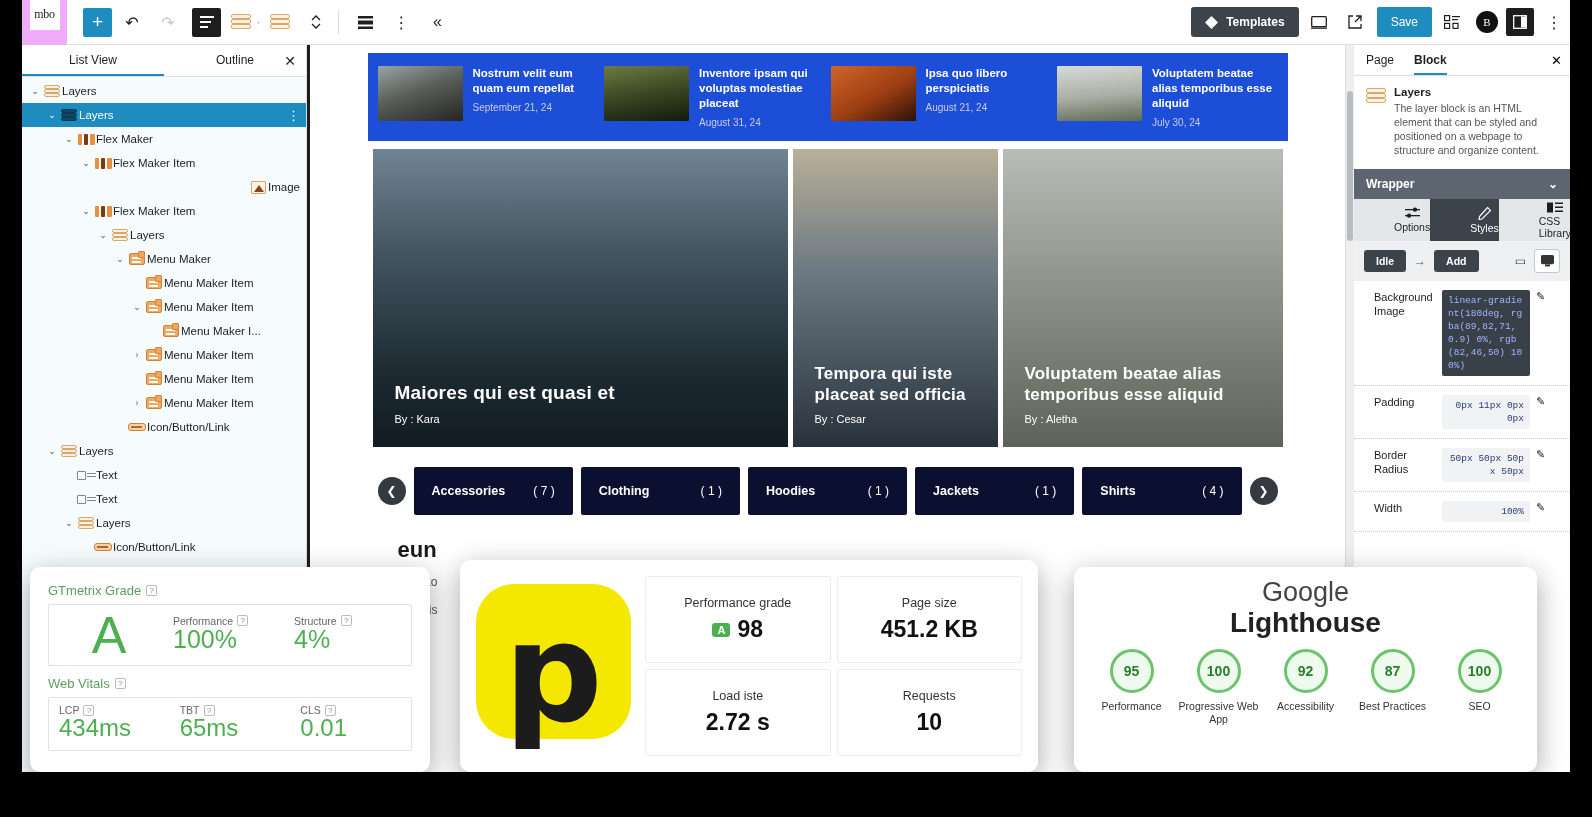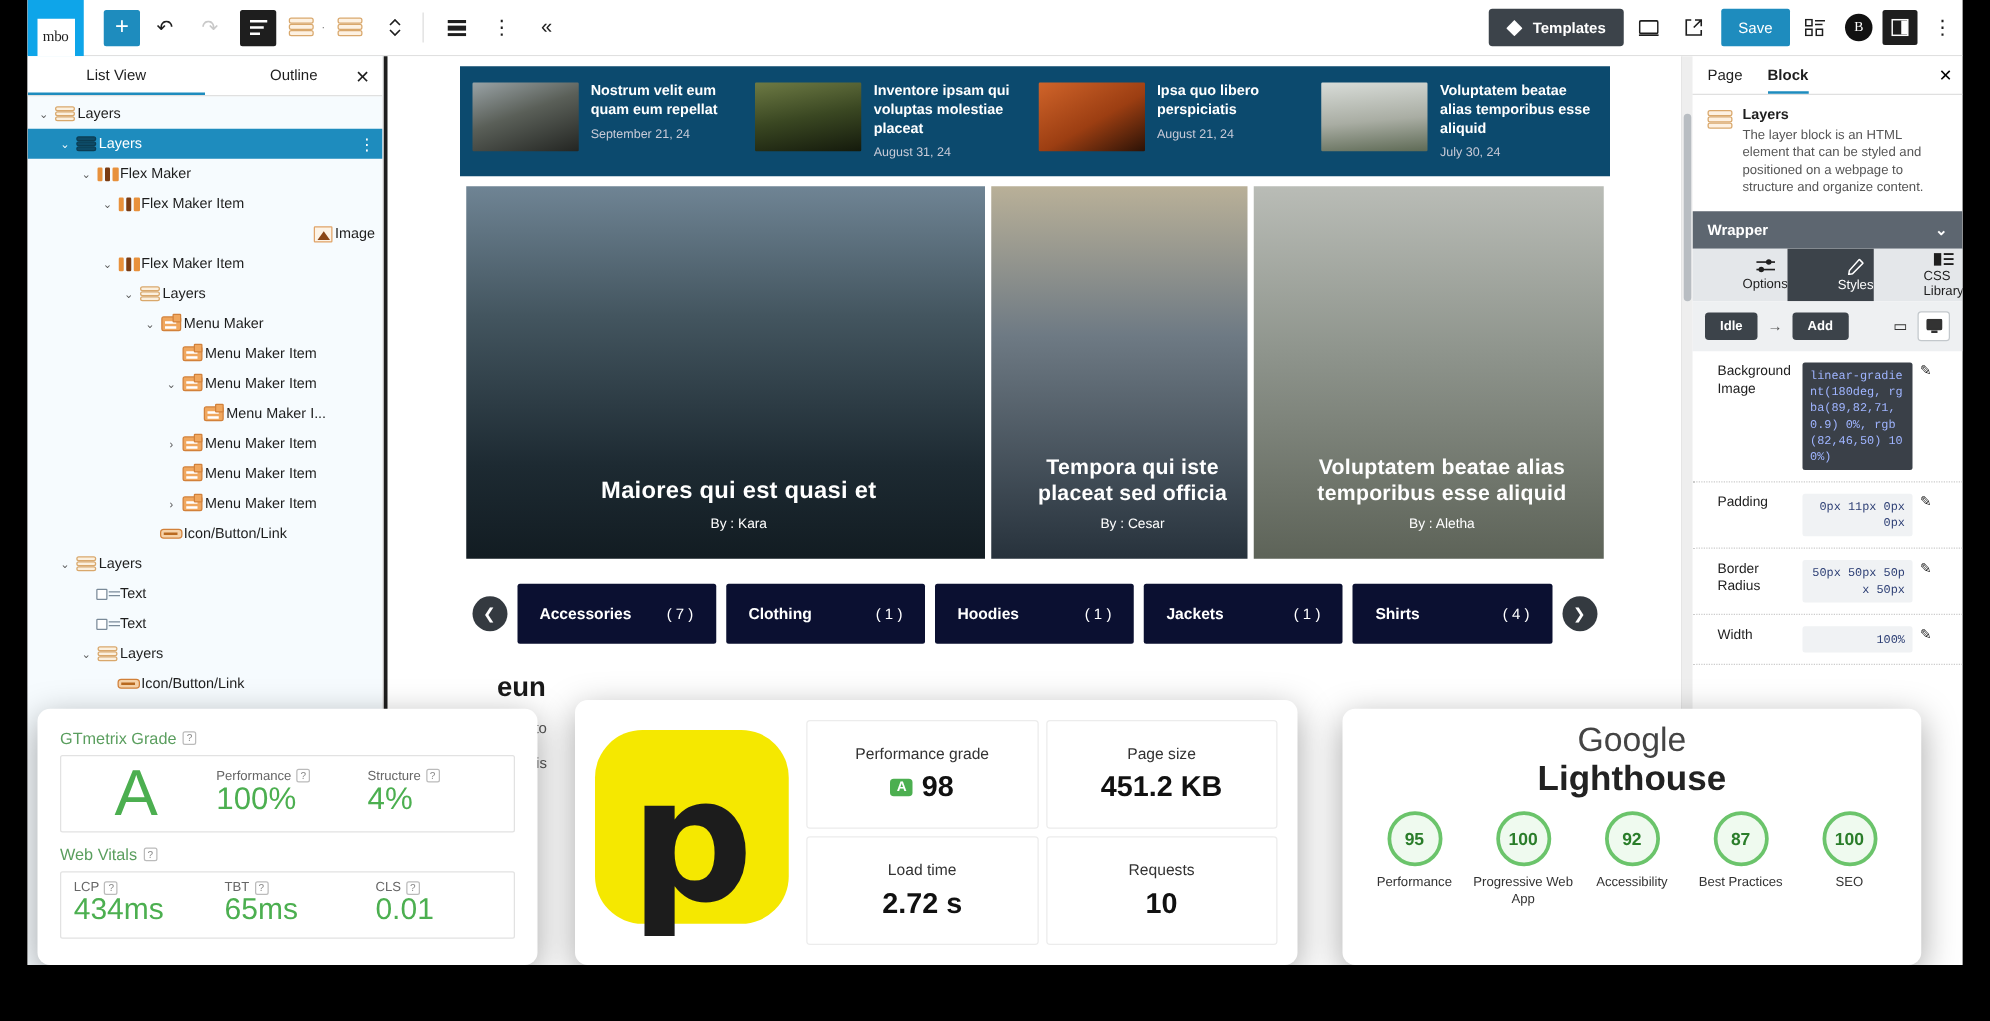--- a/index.html
+++ b/index.html
@@ -19,22 +19,22 @@
     display: flex; flex-direction: column;
     overflow: hidden;
   }
 
   
   .toolbar {
     height: 45px; background: #fff; border-bottom: 1px solid #e0e0e0;
     display: flex; align-items: center; flex: 0 0 45px;
   }
   .logo-box {
-    width: 45px; height: 45px; background: #0ea5e9;
-    display: flex; align-items: flex-end; justify-content: center; flex: 0 0 45px;
+    width: 45px; height: 45px; background: #f0abfc;
+    display: flex; align-items: flex-start; justify-content: center; flex: 0 0 45px;
   }
   .logo-inner {
     width: 30px; height: 30px; background: #fff; color: #1e1e1e;
     font-size: 12px; display: flex; align-items: center; justify-content: center;
     font-family: "Liberation Serif", serif; letter-spacing: -.3px;
   }
   .tb-add {
     width: 29px; height: 29px; background: #1e8cbe; color: #fff;
     border-radius: 2px; display: flex; align-items: center; justify-content: center;
     font-size: 19px; font-weight: 300; margin-left: 16px; cursor: pointer;
@@ -167,33 +167,33 @@
     content:''; position:absolute; left:0; top:1px; width:9px; height:1.3px;
     background:#7a8a99; box-shadow: 0 3px 0 #7a8a99;
   }
   .node-dots { margin-left: auto; font-size: 13px; letter-spacing: 0; }
 
   
   .canvas { flex: 1; background: #fff; overflow: hidden; position: relative; border-left: 3px solid #1e1e1e; }
   .canvas-inner { width: 920px; margin: 8px auto 0; }
 
   .newsbar {
-    background: #0c4a6e; display: flex; padding: 13px 10px; gap: 6px; align-items: flex-start;
+    background: #1d4ed8; display: flex; padding: 13px 10px; gap: 6px; align-items: flex-start;
   }
   .news-item { flex: 1; display: flex; gap: 10px; }
   .news-thumb { width: 85px; height: 55px; flex: 0 0 85px; border-radius: 1px; }
   .news-txt { color: #fff; }
   .news-title { font-size: 11.5px; font-weight: bold; line-height: 15px; }
   .news-date { font-size: 10px; color: #c9cbd8; margin-top: 6px; }
 
   .hero-row { display: flex; gap: 5px; margin-top: 8px; padding: 0 5px; }
   .hero {
     position: relative; height: 298px; overflow: hidden;
     display: flex; flex-direction: column; justify-content: flex-end;
-    padding: 0 0 22px 22px; color: #fff; text-align: center;
+    padding: 0 0 22px 22px; color: #fff;
   }
   .hero.big { flex: 0 0 415px; }
   .hero.mid { flex: 0 0 205px; }
   .hero.small { flex: 1; }
   .hero h3 { font-size: 19px; line-height: 24px; font-weight: bold; letter-spacing: .2px; }
   .hero.mid h3, .hero.small h3 { font-size: 17px; line-height: 21px; }
   .hero .by { font-size: 11px; margin-top: 8px; }
 
   .cat-row {
     display: flex; align-items: center; gap: 8px; margin: 20px 10px 0;
@@ -871,21 +871,21 @@
             <span>98</span>
           </div>
         </div>
         <div class="pg-cell">
           <div class="lab">Page size</div>
           <div class="val">
             <span>451.2 KB</span>
           </div>
         </div>
         <div class="pg-cell">
-          <div class="lab">Load time</div>
+          <div class="lab">Load iste</div>
           <div class="val">
             <span>2.72 s</span>
           </div>
         </div>
         <div class="pg-cell">
           <div class="lab">Requests</div>
           <div class="val">
             <span>10</span>
           </div>
         </div>

